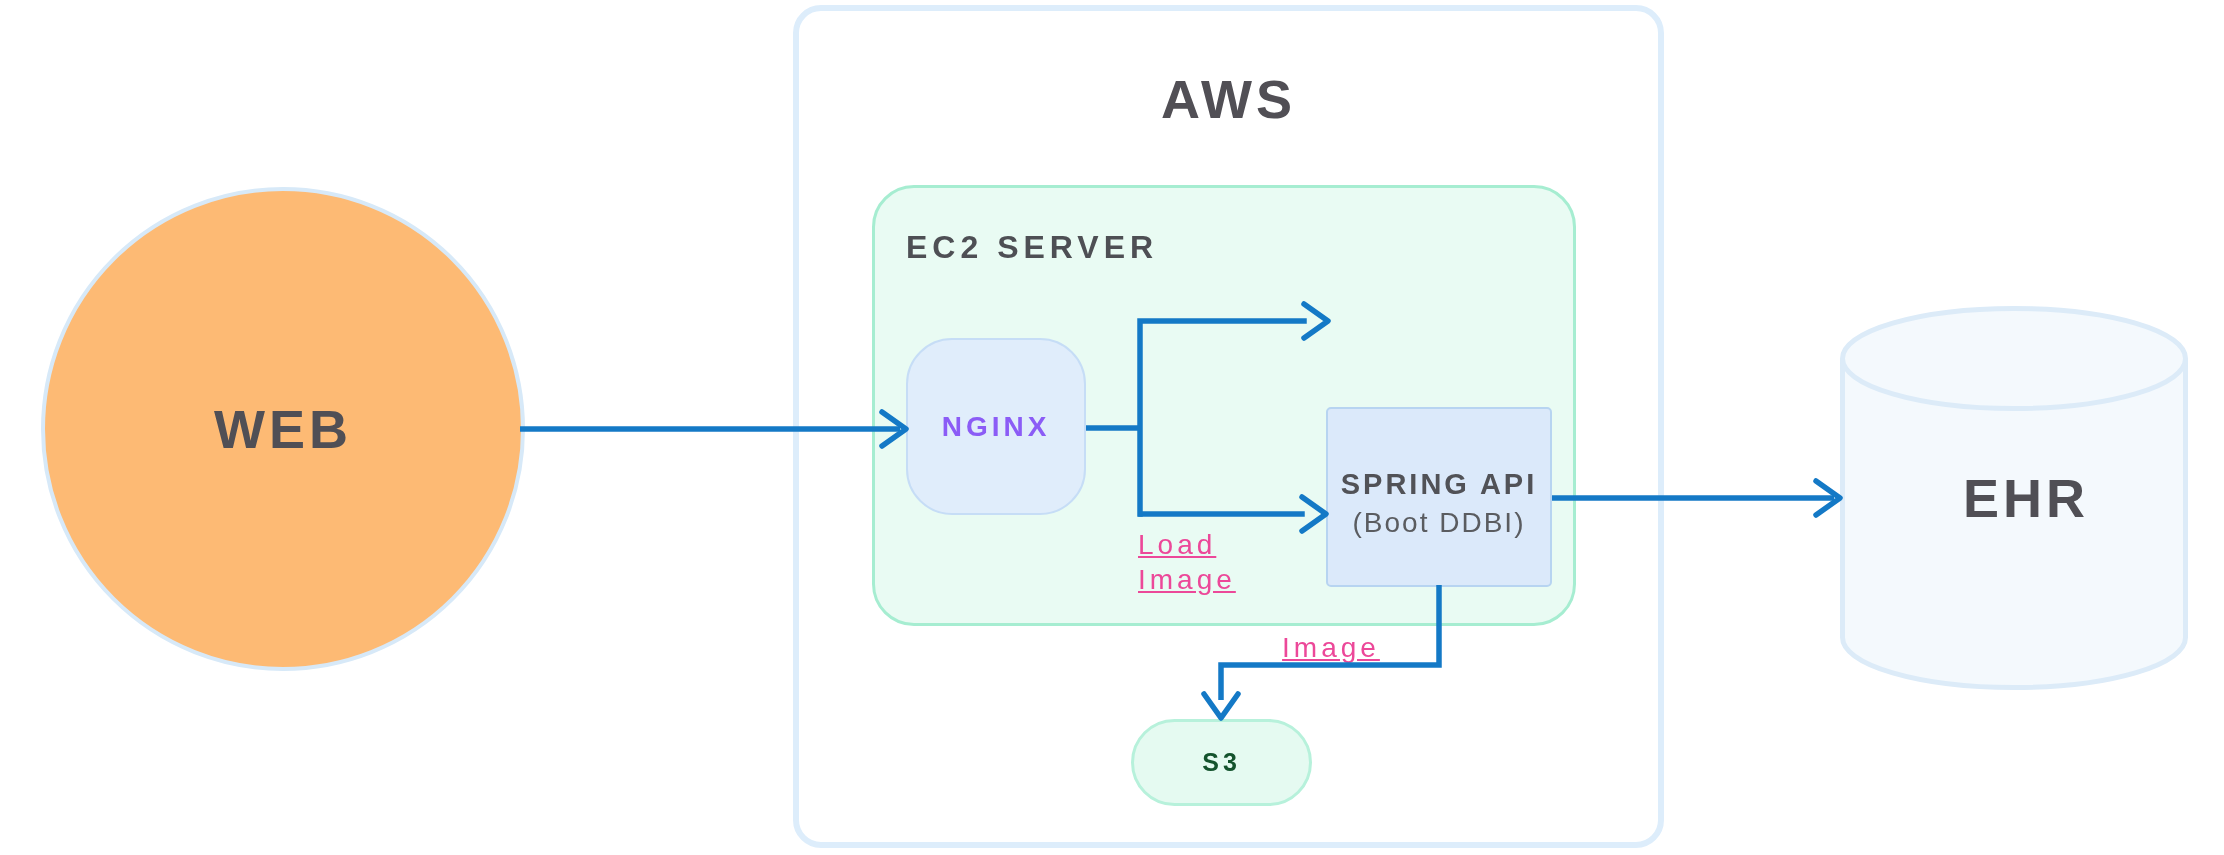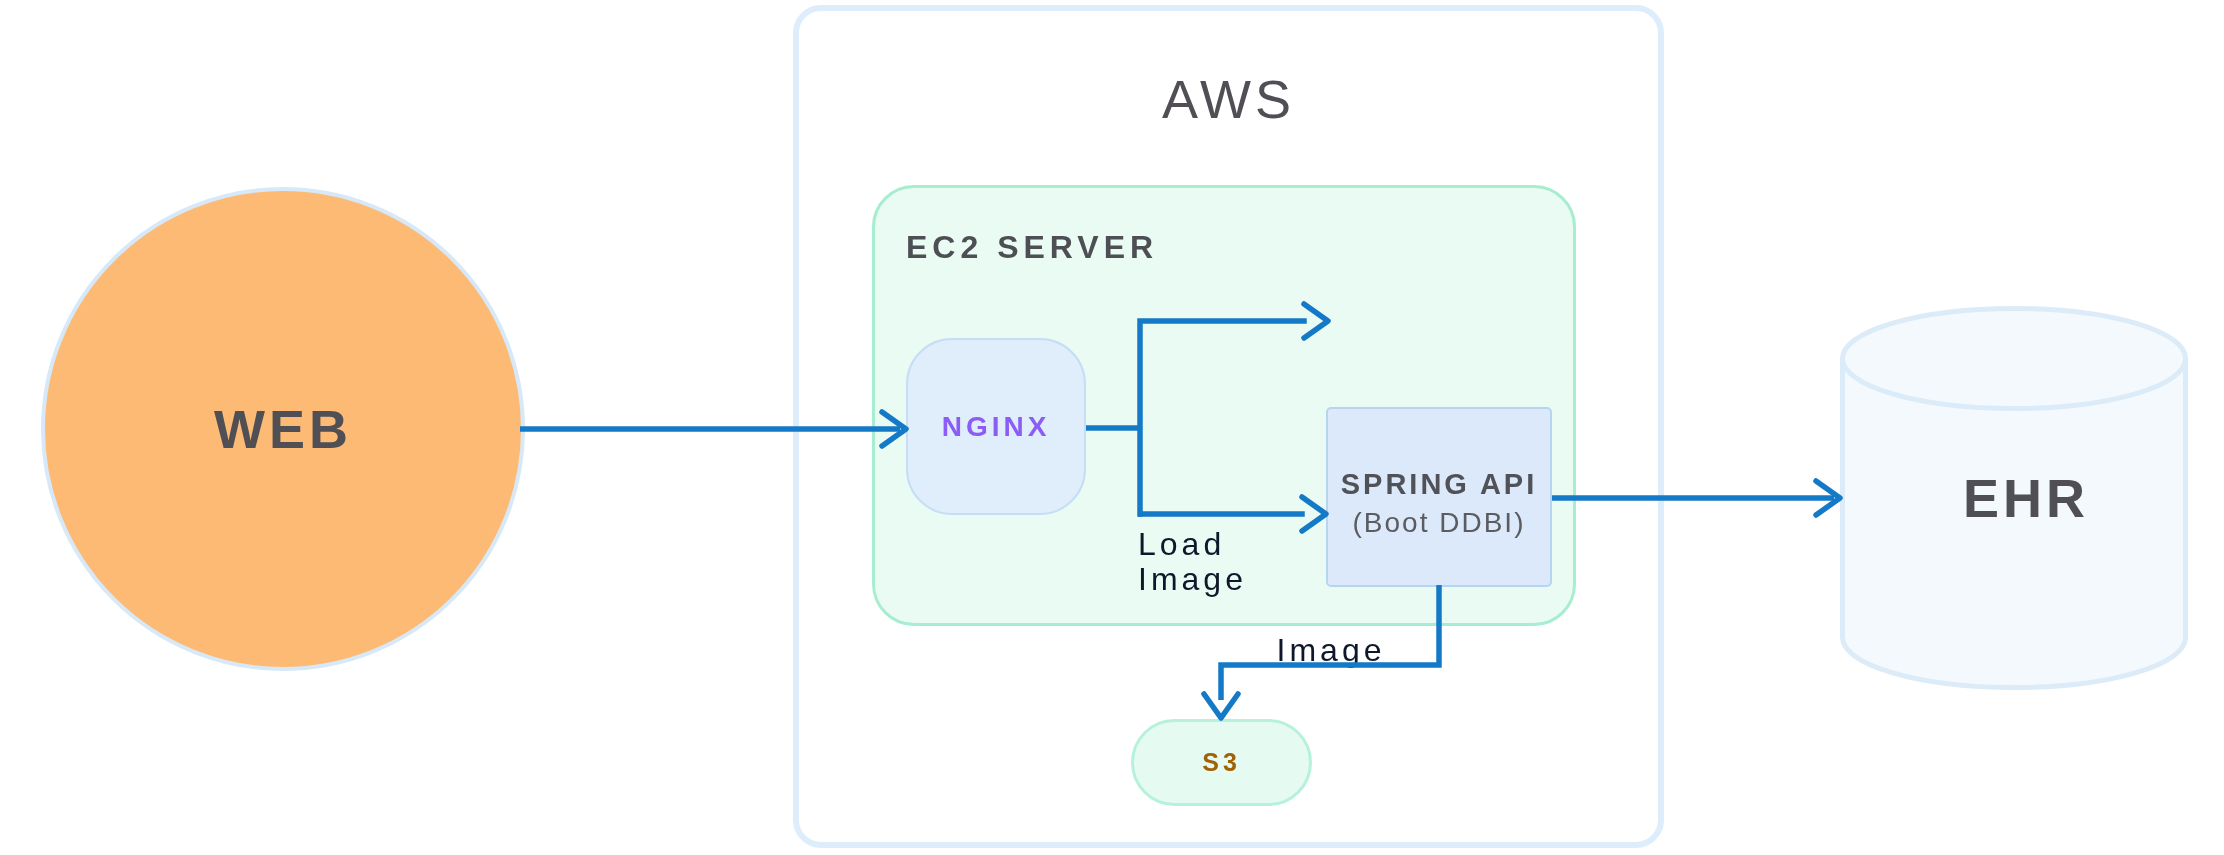--- a/index.html
+++ b/index.html
@@ -12,21 +12,21 @@
 
   
   .web{left:41px;top:187px;width:484px;height:484px;border-radius:50%;
        background:#fdba74;border:4px solid #D7E9F8;}
   .web .lbl{font-size:54px;font-weight:bold;letter-spacing:4px;color:#504F55;}
 
   
   .aws{left:793px;top:5px;width:871px;height:843px;border-radius:28px;
        background:#FFFFFF;border:6px solid #DDEDFB;display:block;}
   .aws-title{position:absolute;top:57px;left:0;width:100%;text-align:center;
-       font-size:54px;font-weight:normal;letter-spacing:4px;color:#514F55;}
+       font-size:54px;font-weight:bold;letter-spacing:4px;color:#514F55;}
 
   
   .ec2{left:872px;top:185px;width:704px;height:441px;border-radius:42px;
        background:#E9FBF3;border:3px solid #A6EDD1;display:block;}
   .ec2-title{position:absolute;left:31px;top:41px;font-size:32px;font-weight:bold;
        letter-spacing:5px;color:#4E4F54;white-space:nowrap;}
 
   
   .nginx{left:906px;top:338px;width:180px;height:177px;border-radius:46px;
        background:#E0EDFB;border:2px solid #C6DDF6;}
@@ -35,31 +35,31 @@
        background:#E0EDFB;border:2px solid #C6DDF6;}
   .jsreact .lbl{font-size:29px;font-weight:bold;letter-spacing:3px;color:#515257;}
   .spring{left:1326px;top:407px;width:226px;height:180px;border-radius:5px;
        background:#DBE9FA;border:2px solid #B7D4F1;flex-direction:column;padding-top:12px;}
   .spring-title{font-size:29px;font-weight:bold;letter-spacing:3px;color:#515257;white-space:nowrap;}
   .spring-sub{font-size:28px;font-weight:normal;letter-spacing:2px;color:#5A5C60;margin-top:6px;white-space:nowrap;}
 
   
   .s3{left:1131px;top:719px;width:181px;height:87px;border-radius:44px;
        background:#E5FAF1;border:3px solid #B7F1DB;}
-  .s3 .lbl{font-size:25px;font-weight:bold;letter-spacing:4px;color:#a16207;}
+  .s3 .lbl{font-size:25px;font-weight:bold;letter-spacing:4px;color:#14532d;}
 
   
   .ehr{left:1840px;top:306px;width:348px;height:384px;display:block;}
   .ehr .cyl{position:absolute;left:0;top:0;}
   .ehr .lbl-wrap{position:absolute;left:12px;top:0;width:100%;height:100%;
        display:flex;align-items:center;justify-content:center;}
   .ehr .lbl{font-size:54px;font-weight:bold;letter-spacing:4px;color:#504F55;}
 
   
-  .edge-label{position:absolute;color:#0f172a;font-size:32px;letter-spacing:4px;white-space:nowrap;}
+  .edge-label{position:absolute;color:#ec4899;font-size:28px;letter-spacing:4px;white-space:nowrap;text-decoration:underline;}
   .load-label{left:1138px;top:527px;line-height:35px;}
   .image-label{left:1251px;top:632px;width:160px;text-align:center;}
 
   
   .connectors{position:absolute;left:0;top:0;z-index:10;pointer-events:none;}
   .edge{stroke:#1479C6;stroke-width:5.5;fill:none;stroke-linejoin:miter;}
   .cap-square{stroke-linecap:square;}
   .head{stroke:#1479C6;stroke-width:5.5;fill:none;stroke-linecap:round;stroke-linejoin:round;}
 </style>
 </head>

